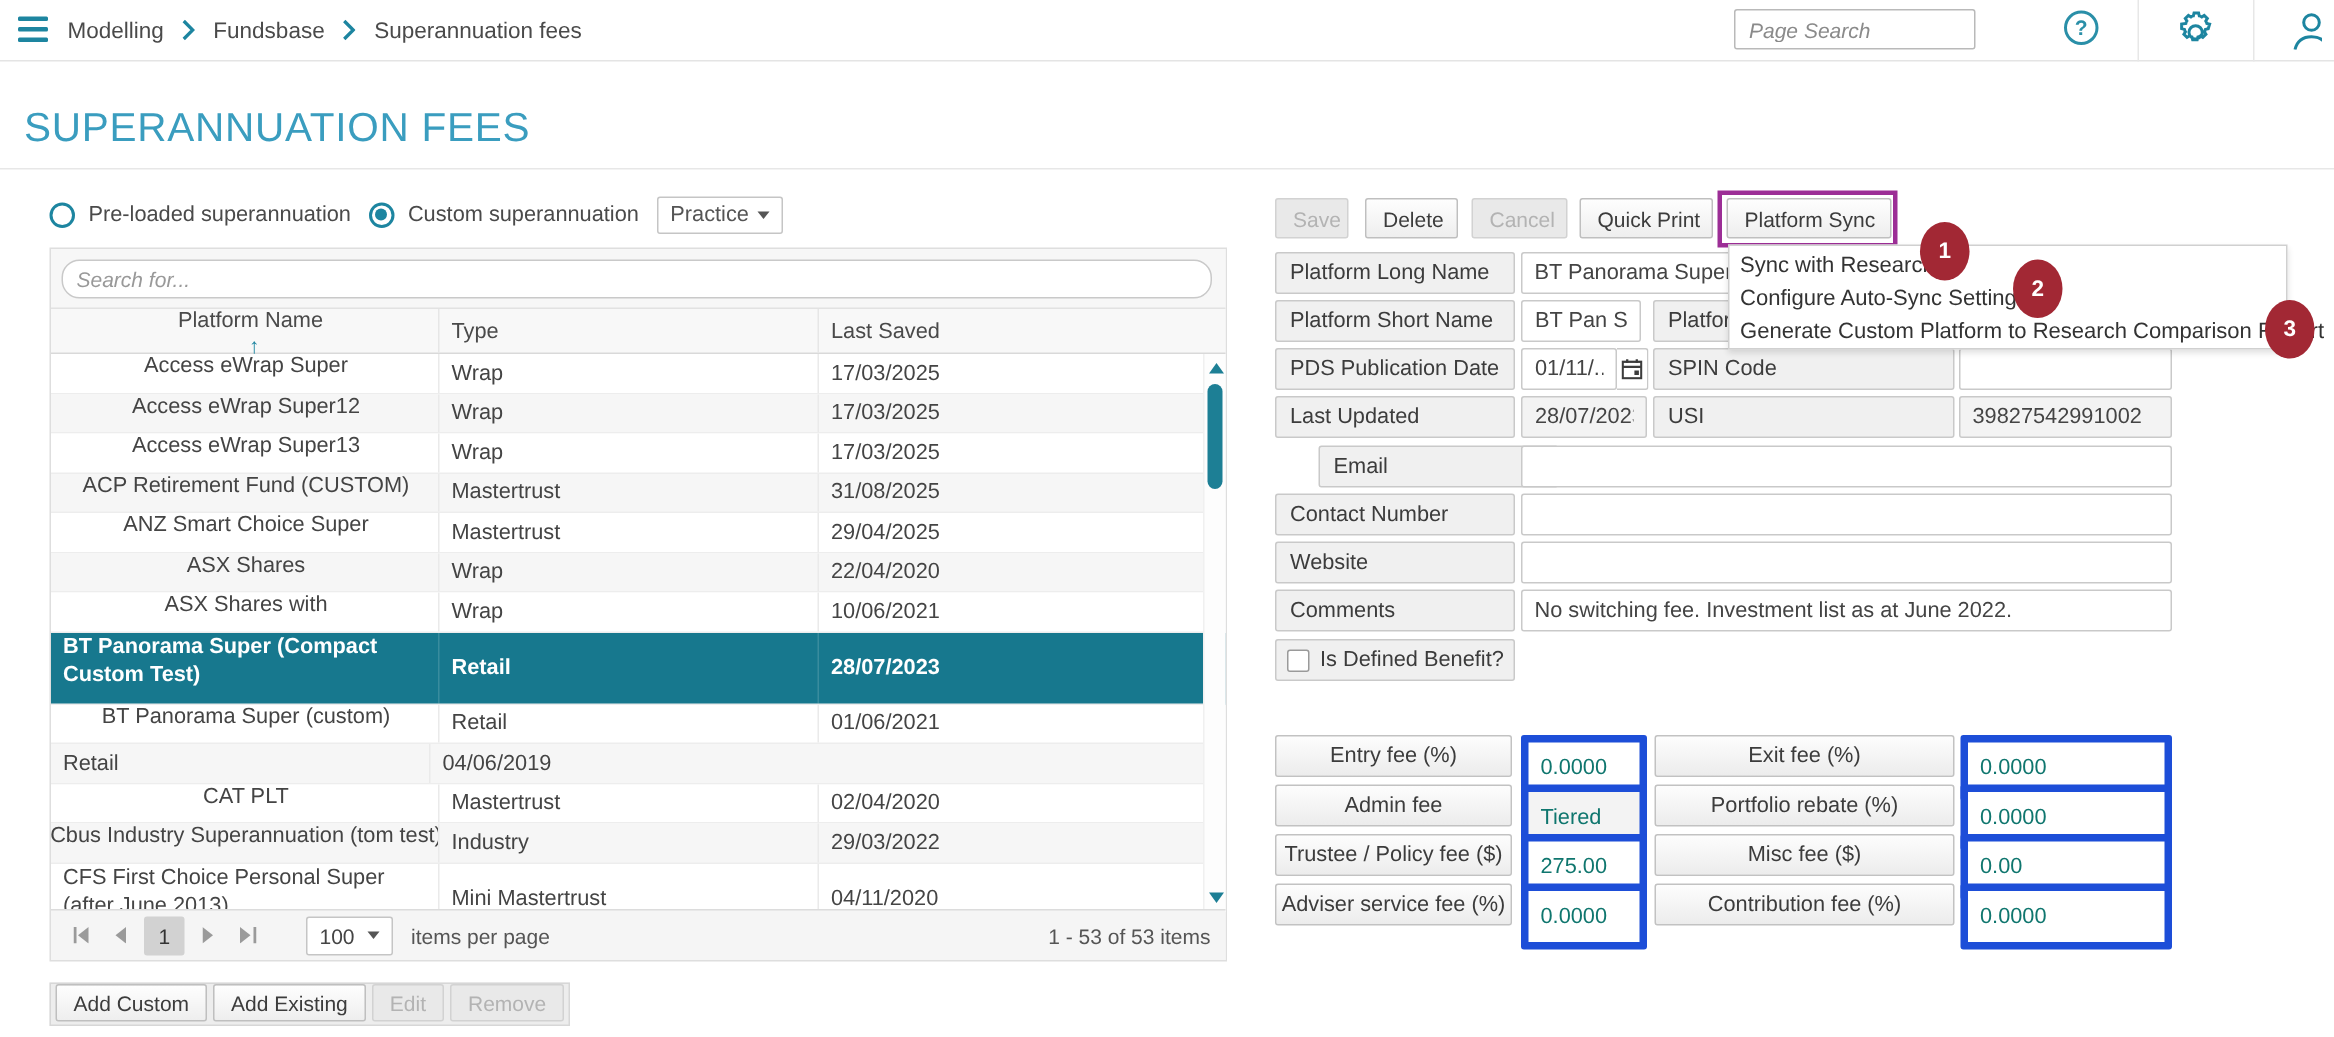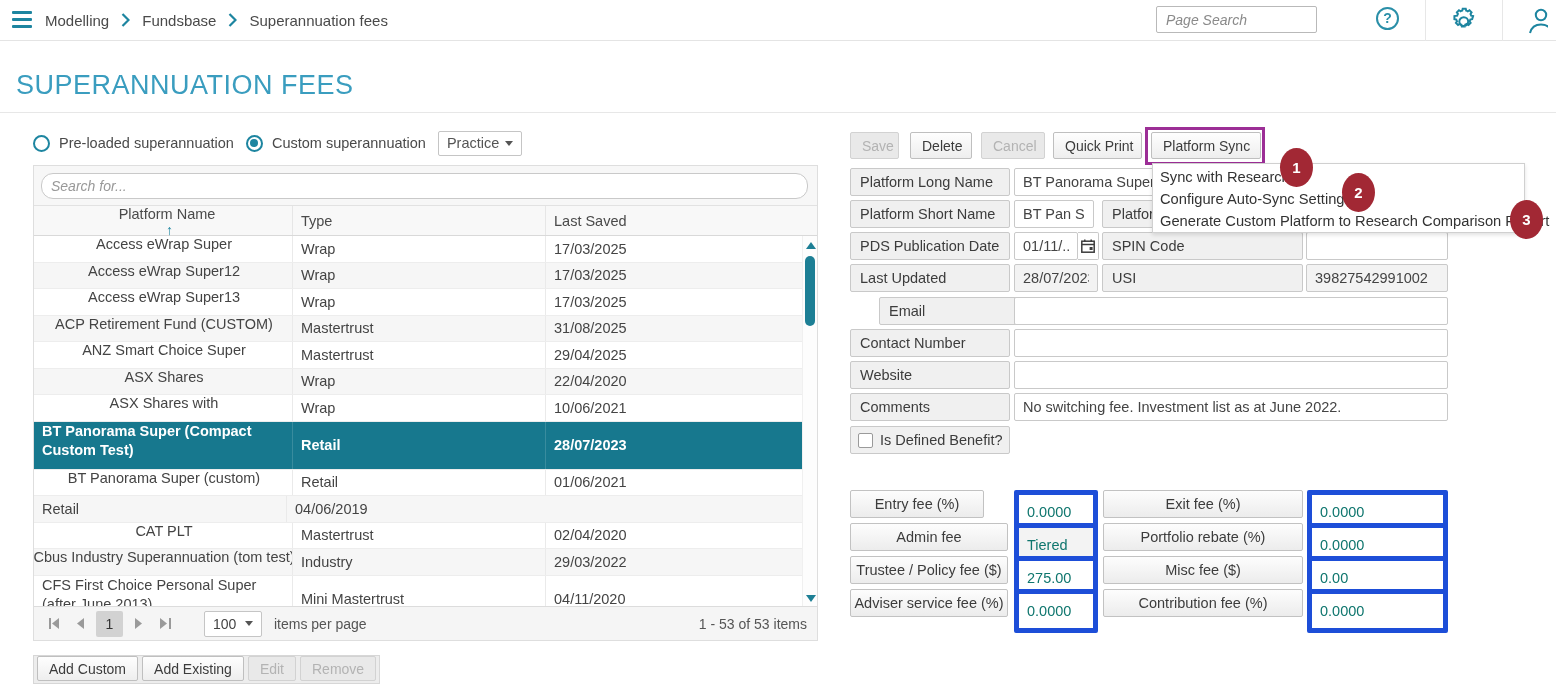--- a/index.html
+++ b/index.html
@@ -335,21 +335,21 @@
 
   <div class="flabel" style="left:850px; top:393px;">Comments</div>
   <input class="finput" style="left: 1014px; top: 393px; width: 434px;" value="No switching fee. Investment list as at June 2022.">
 
   <div id="dbBox">
     <span id="dbCheck"></span>
     <span>Is Defined Benefit?</span>
   </div>
 
   <div id="feesWrap">
-      <div class="feeLabel" style="left: 850px; top: 490px; width: 134px;">Entry fee (%)</div>
+      <div class="feeLabel" style="left: 850px; top: 490px; width: 158px;">Entry fee (%)</div>
       <div class="feeInput" style="left: 1014px; top: 490px; width: 84px;">0.0000</div>
       <div class="feeLabel" style="left: 1103px; top: 490px; width: 200px;">Exit fee (%)</div>
       <div class="feeInput" style="left: 1307px; top: 490px; width: 141px;">0.0000</div>
       <div class="feeLabel" style="left: 850px; top: 523px; width: 158px;">Admin fee</div>
       <div class="feeInput muted" style="left: 1014px; top: 523px; width: 84px;">Tiered</div>
       <div class="feeLabel" style="left: 1103px; top: 523px; width: 200px;">Portfolio rebate (%)</div>
       <div class="feeInput" style="left: 1307px; top: 523px; width: 141px;">0.0000</div>
       <div class="feeLabel" style="left: 850px; top: 556px; width: 158px;">Trustee / Policy fee ($)</div>
       <div class="feeInput" style="left: 1014px; top: 556px; width: 84px;">275.00</div>
       <div class="feeLabel" style="left: 1103px; top: 556px; width: 200px;">Misc fee ($)</div>

